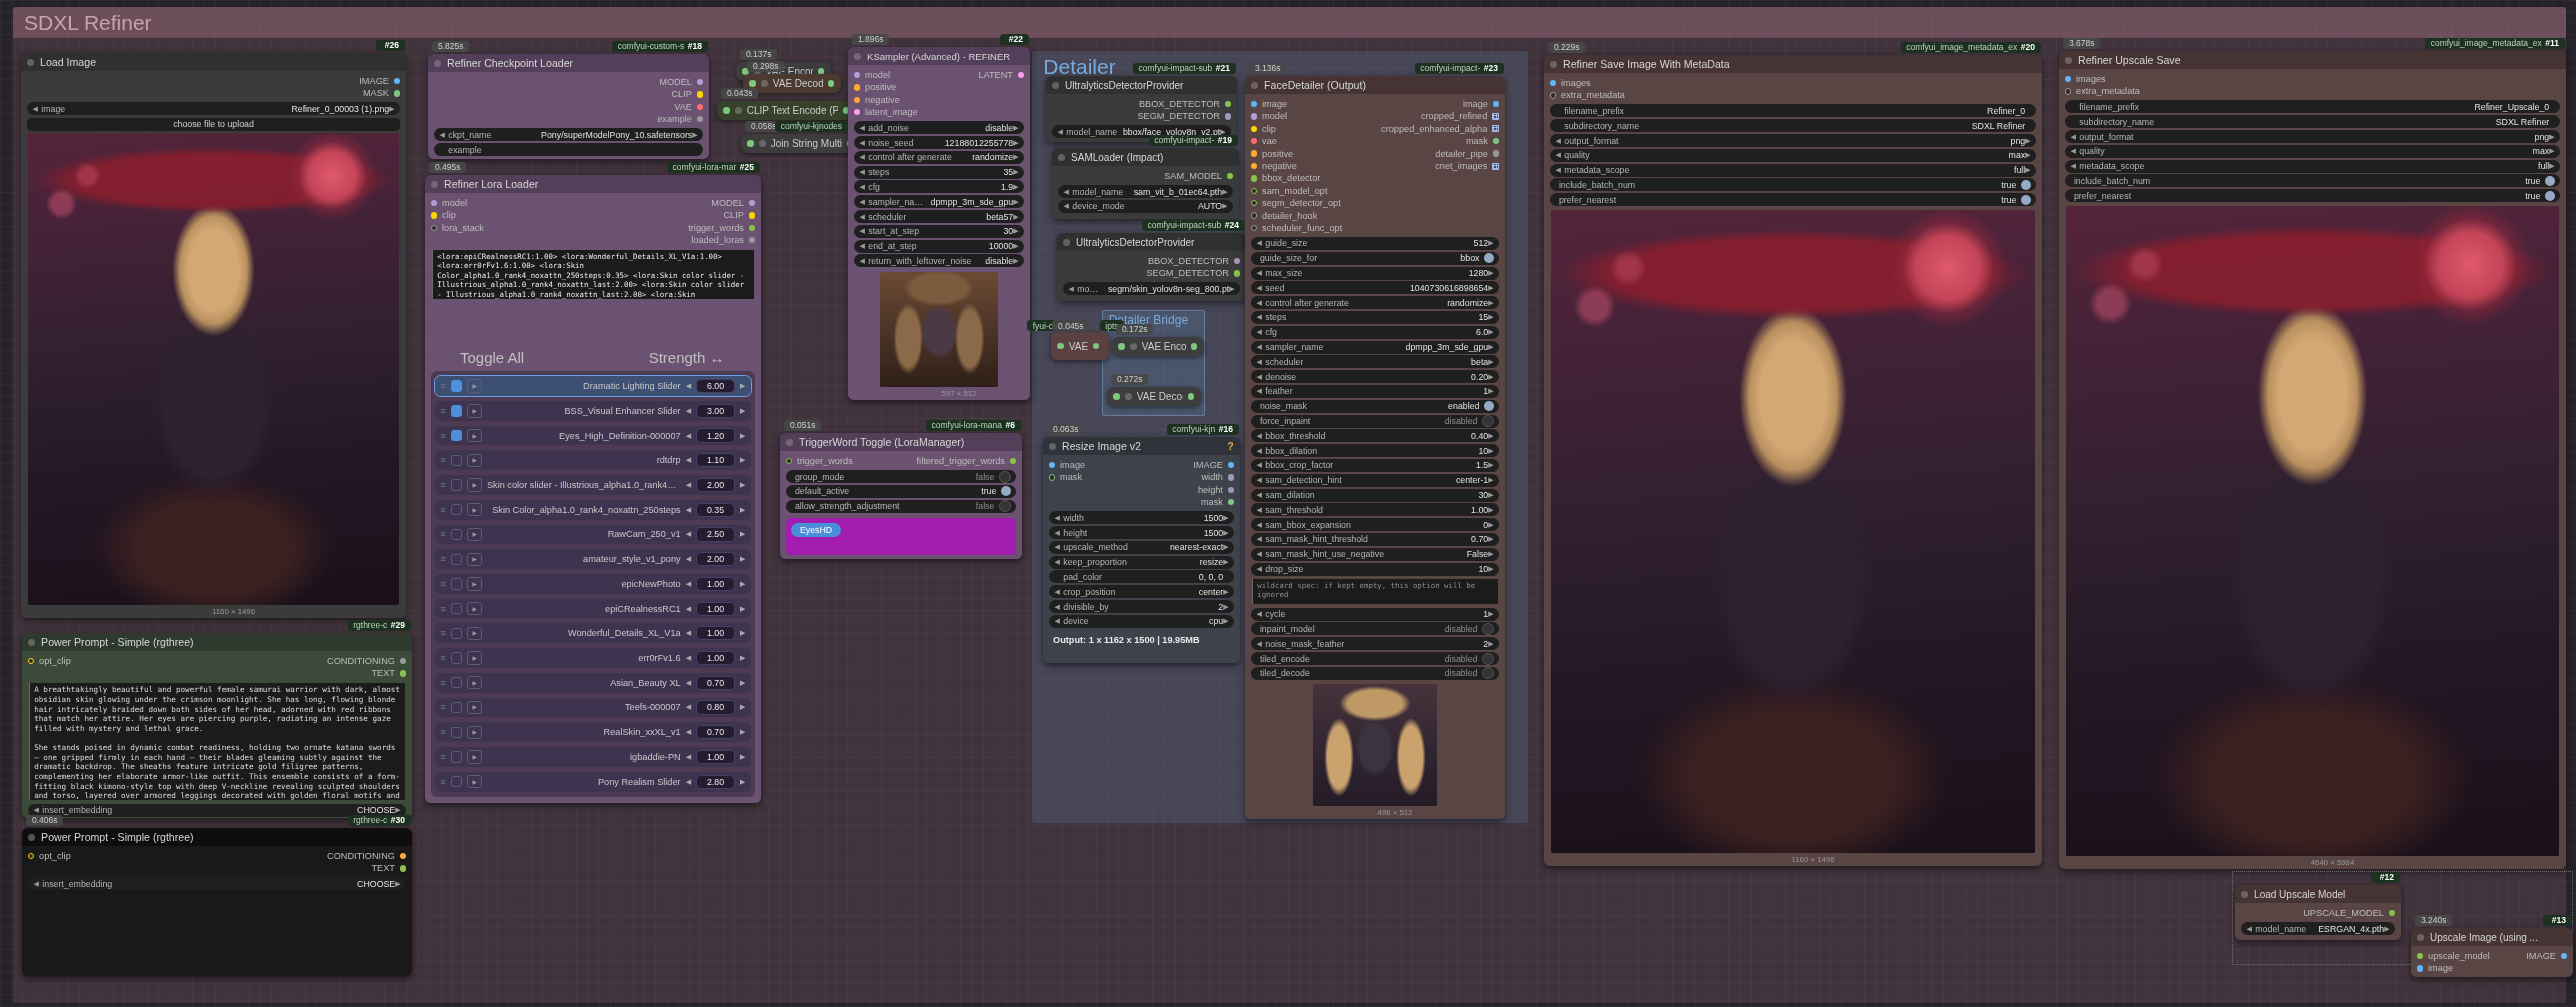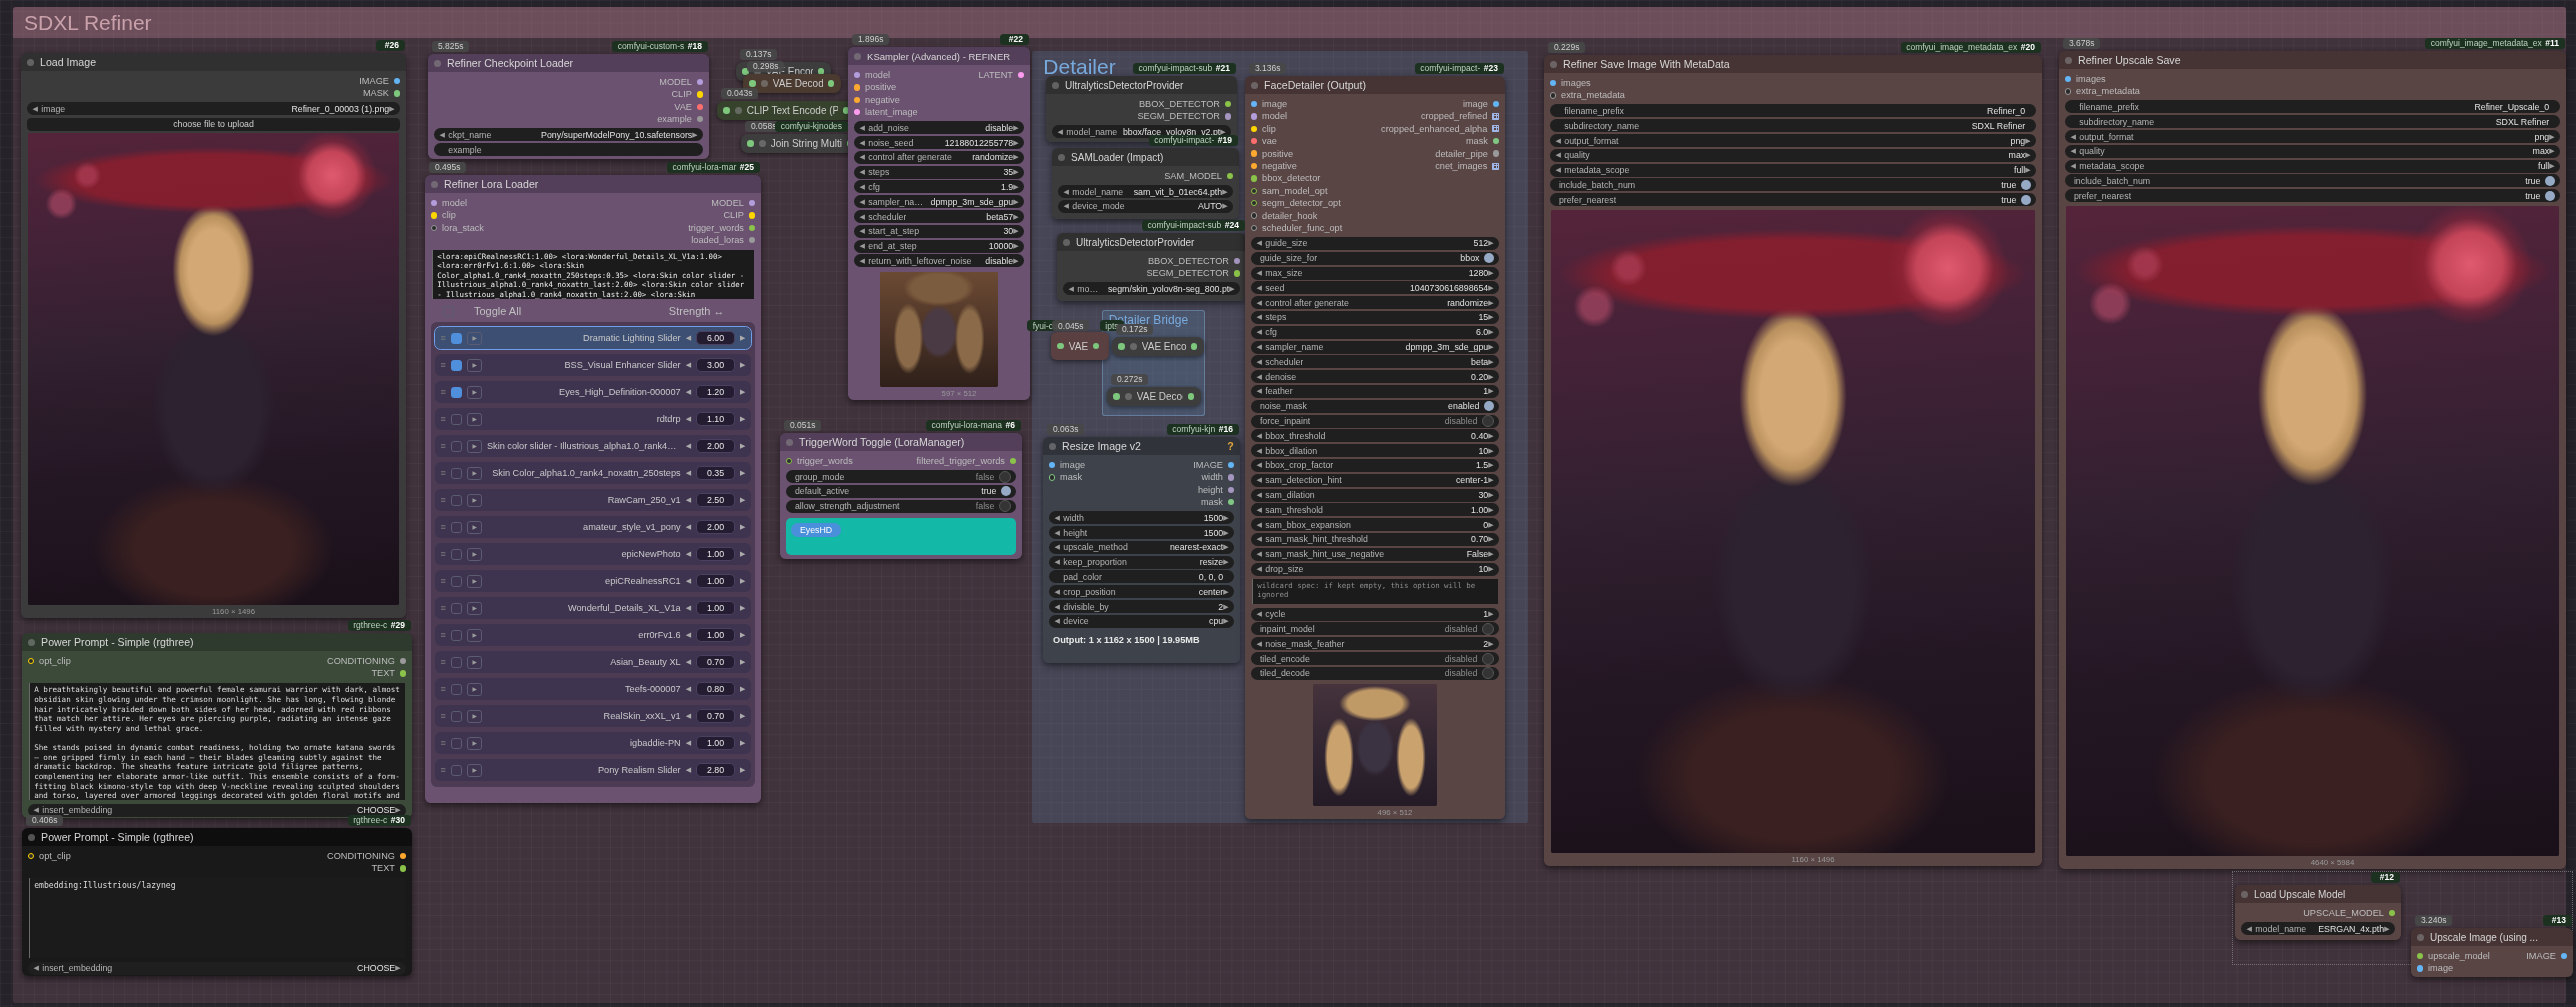--- a/index.html
+++ b/index.html
@@ -56,34 +56,34 @@
   .pimg{flex:1;margin:2.1px 7px;border-radius:1.4px;}
   .ta{background:#1b1b1b;border-left:1.4px solid #6a6a6a;color:#ddd;font-family:"DejaVu Sans Mono",monospace;font-size:8.1px;line-height:1.27;margin:2.1px 7px;padding:2.1px 4.2px;white-space:pre-wrap;overflow:hidden;flex:1;}
   .outline{padding:5.7px 10px;font-size:9.2px;font-weight:700;color:#e8e8e8;}
   
   .cnode{position:absolute;height:19px;border-radius:7px;display:flex;align-items:center;gap:5px;padding:0 6.4px;font-size:10px;color:#ccc;box-shadow:0 1.4px 5px rgba(0,0,0,.5);white-space:nowrap;}
   .cnode.gray{background:#3d3d3d;} .cnode.brown{background:#4a3a30;} .cnode.green2{background:#36422c;} .cnode.maroon2{background:#5a4040;}
   .gdot{width:6.4px;height:6.4px;border-radius:50%;background:#7ec87e;flex:0 0 auto;}
   .cnode .ct{overflow:hidden;}
   
   .lta{font-size:7.4px;flex:0 0 45px;color:#eee;}
-  .lhead{display:flex;align-items:center;gap:20px;padding:4.2px 15.5px 2.8px 18.4px;font-size:11px;color:#c0c0c0;}
+  .lhead{display:flex;align-items:center;gap:6px;padding:4.2px 15.5px 2.8px 18.4px;font-size:15px;color:#c0c0c0;margin-top:44px;}
   .lhead .lcb{width:10.6px;height:10.6px;border-radius:2.8px;border:1.1px solid #5c5c72;background:transparent;}
   .lhead .strength{margin-left:auto;margin-right:21px;}
   .llist{display:flex;flex-direction:column;gap:5px;margin:1.4px 5.7px 5.7px 5.7px;padding:5.7px 4.2px;background:rgba(22,17,32,.35);border-radius:5.7px;overflow:hidden;}
   .lrow{height:22px;border-radius:5.7px;background:#3e3450;display:flex;align-items:center;gap:5px;padding:0 5.7px;font-size:9.2px;color:#c9c9c9;}
   .lrow[data-state~="sel"]{background:#3d4f72;outline:1.1px solid #6f9fe8;}
   .lh{color:#777;font-size:9.2px;}
   .lcb{width:11.3px;height:11.3px;border-radius:2.8px;border:1.1px solid #5c5c72;flex:0 0 auto;box-sizing:border-box;}
   .lrow[data-state~="on"] .lcb{background:#4f8fdc;border-color:#4f8fdc;}
   .lex{width:12.7px;height:11.3px;border:1.1px solid #5c5c72;border-radius:2.8px;color:#9a9a9a;font-size:5.7px;display:flex;align-items:center;justify-content:center;flex:0 0 auto;}
   .ln{flex:1;min-width:0;overflow:hidden;text-overflow:ellipsis;white-space:nowrap;text-align:right;}
   .larr{color:#aaa;font-size:7px;flex:0 0 auto;}
   .lval{width:37px;text-align:center;background:#241d31;border:0.7px solid #4a4060;border-radius:5px;font-size:8.8px;color:#e8e8e8;padding:1.1px 0;flex:0 0 auto;}
-  .tagbox{margin:4.2px 6.4px;background:#14b8a6;border-radius:5px;flex:1;padding:5px;text-decoration:underline;}
+  .tagbox{margin:4.2px 6.4px;background:#a21caf;border-radius:5px;flex:1;padding:5px;text-decoration:underline;}
   .tag{display:inline-block;background:#4a8fd9;color:#fff;font-size:8.8px;border-radius:7.8px;padding:2.1px 8.5px;}
   .q{margin-left:auto;color:#e0a63c;font-weight:700;font-size:10.6px;}
   .marquee{position:absolute;border:0.7px dotted #9a9a9a;opacity:.6;}
   
   .artA{background:
     radial-gradient(circle at 82% 9%,#e05a6e 0,#c44458 4.5%,rgba(150,40,60,.45) 6.5%,transparent 8.5%),
     radial-gradient(circle at 9% 15%,rgba(205,85,115,.5) 0 1.8%,transparent 3%),
     radial-gradient(circle at 16% 9%,rgba(205,85,115,.4) 0 1.4%,transparent 2.6%),
     radial-gradient(ellipse 62% 9% at 50% 10%,rgba(140,30,45,.85) 0 60%,transparent 78%),
     radial-gradient(ellipse 15% 19% at 50% 29%,#d4a874 0 45%,#b8905e 60%,transparent 74%),
@@ -220,21 +220,20 @@
             <div class="slot">
               <i class="dot" data-s="dot" style="--c: #ffa931;"></i>
               <span>CONDITIONING</span>
             </div>
             <div class="slot">
               <i class="dot" data-s="dot" style="--c: #8bc34a;"></i>
               <span>TEXT</span>
             </div>
           </div>
       </div>
-      <div class="ta">embedding:Illustrious/lazyneg</div>
       <div class="ws">
           <div class="w" data-t="combo">
             <span class="arr">◀</span>
             <span class="wl">insert_embedding</span>
             <span class="wv">CHOOSE</span>
             <span class="arr">▶</span>
           </div>
         </div>
     </div>
   </div>

